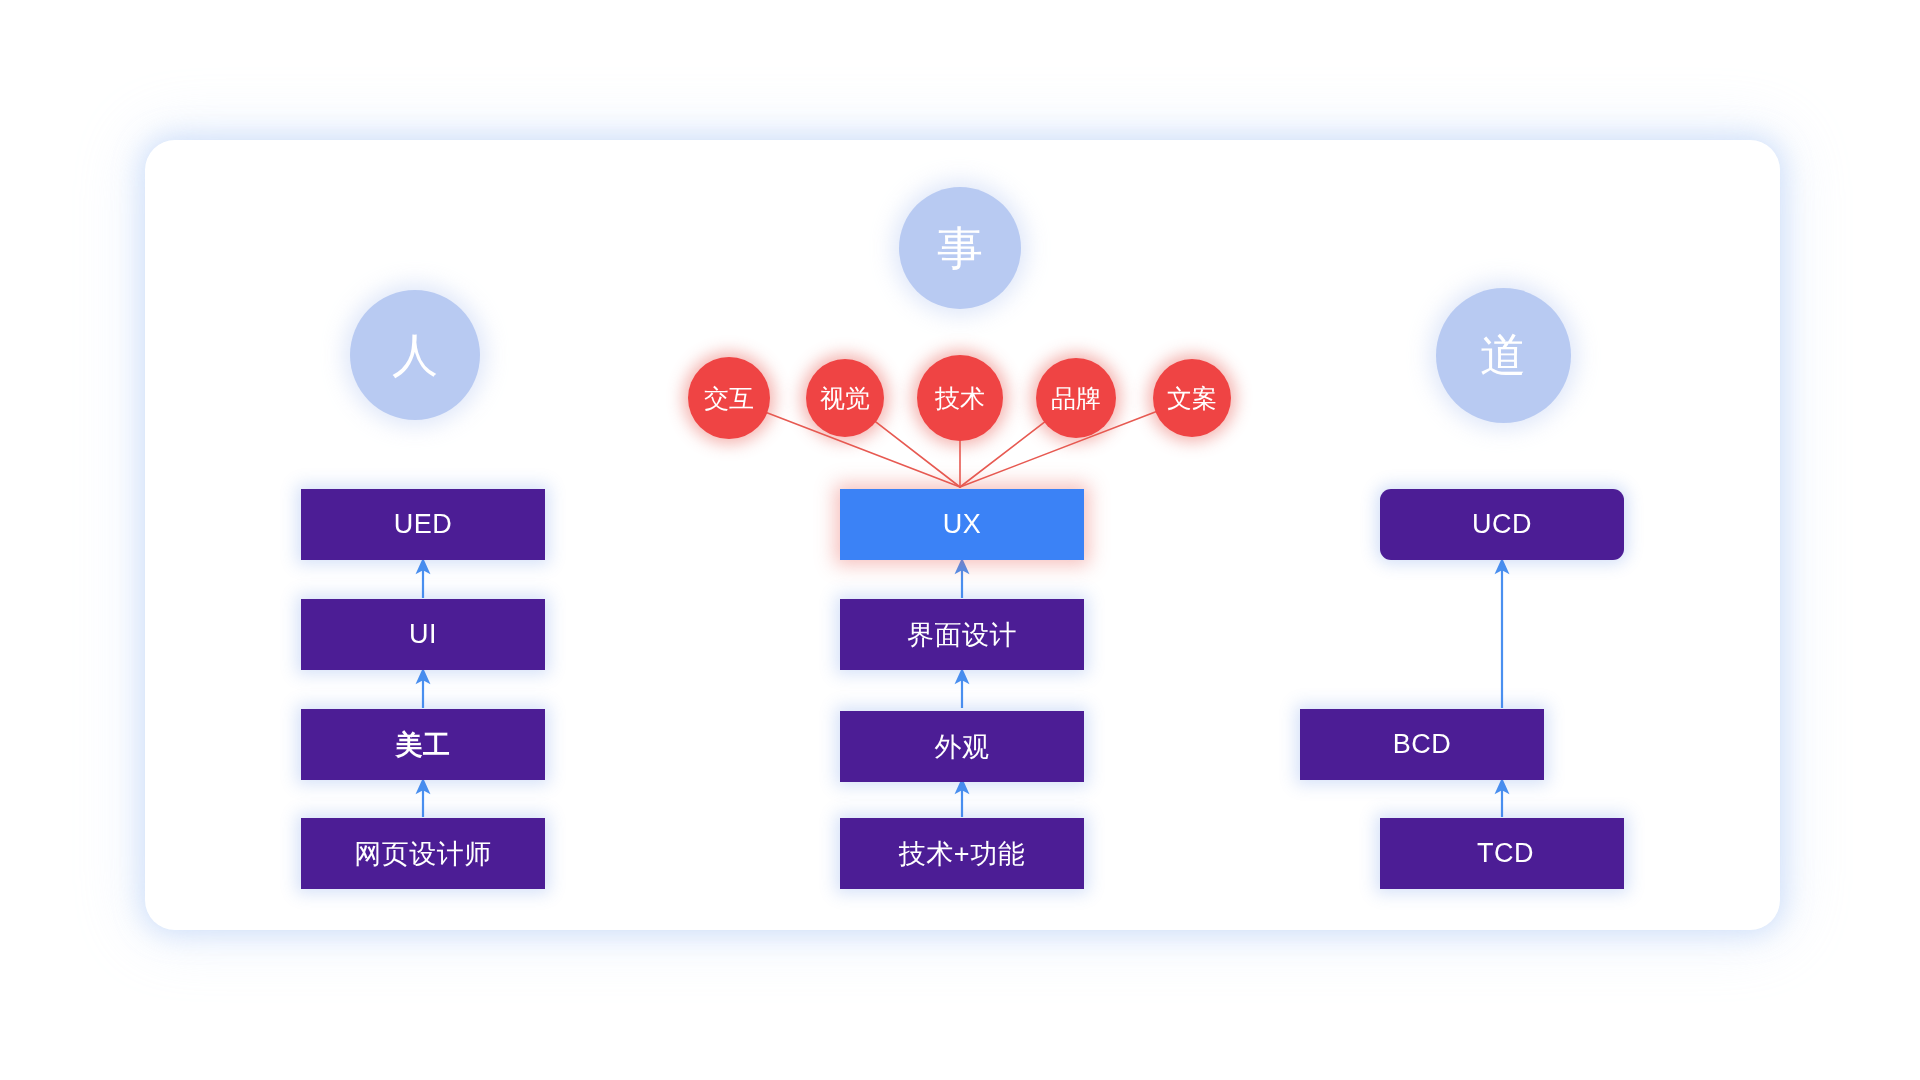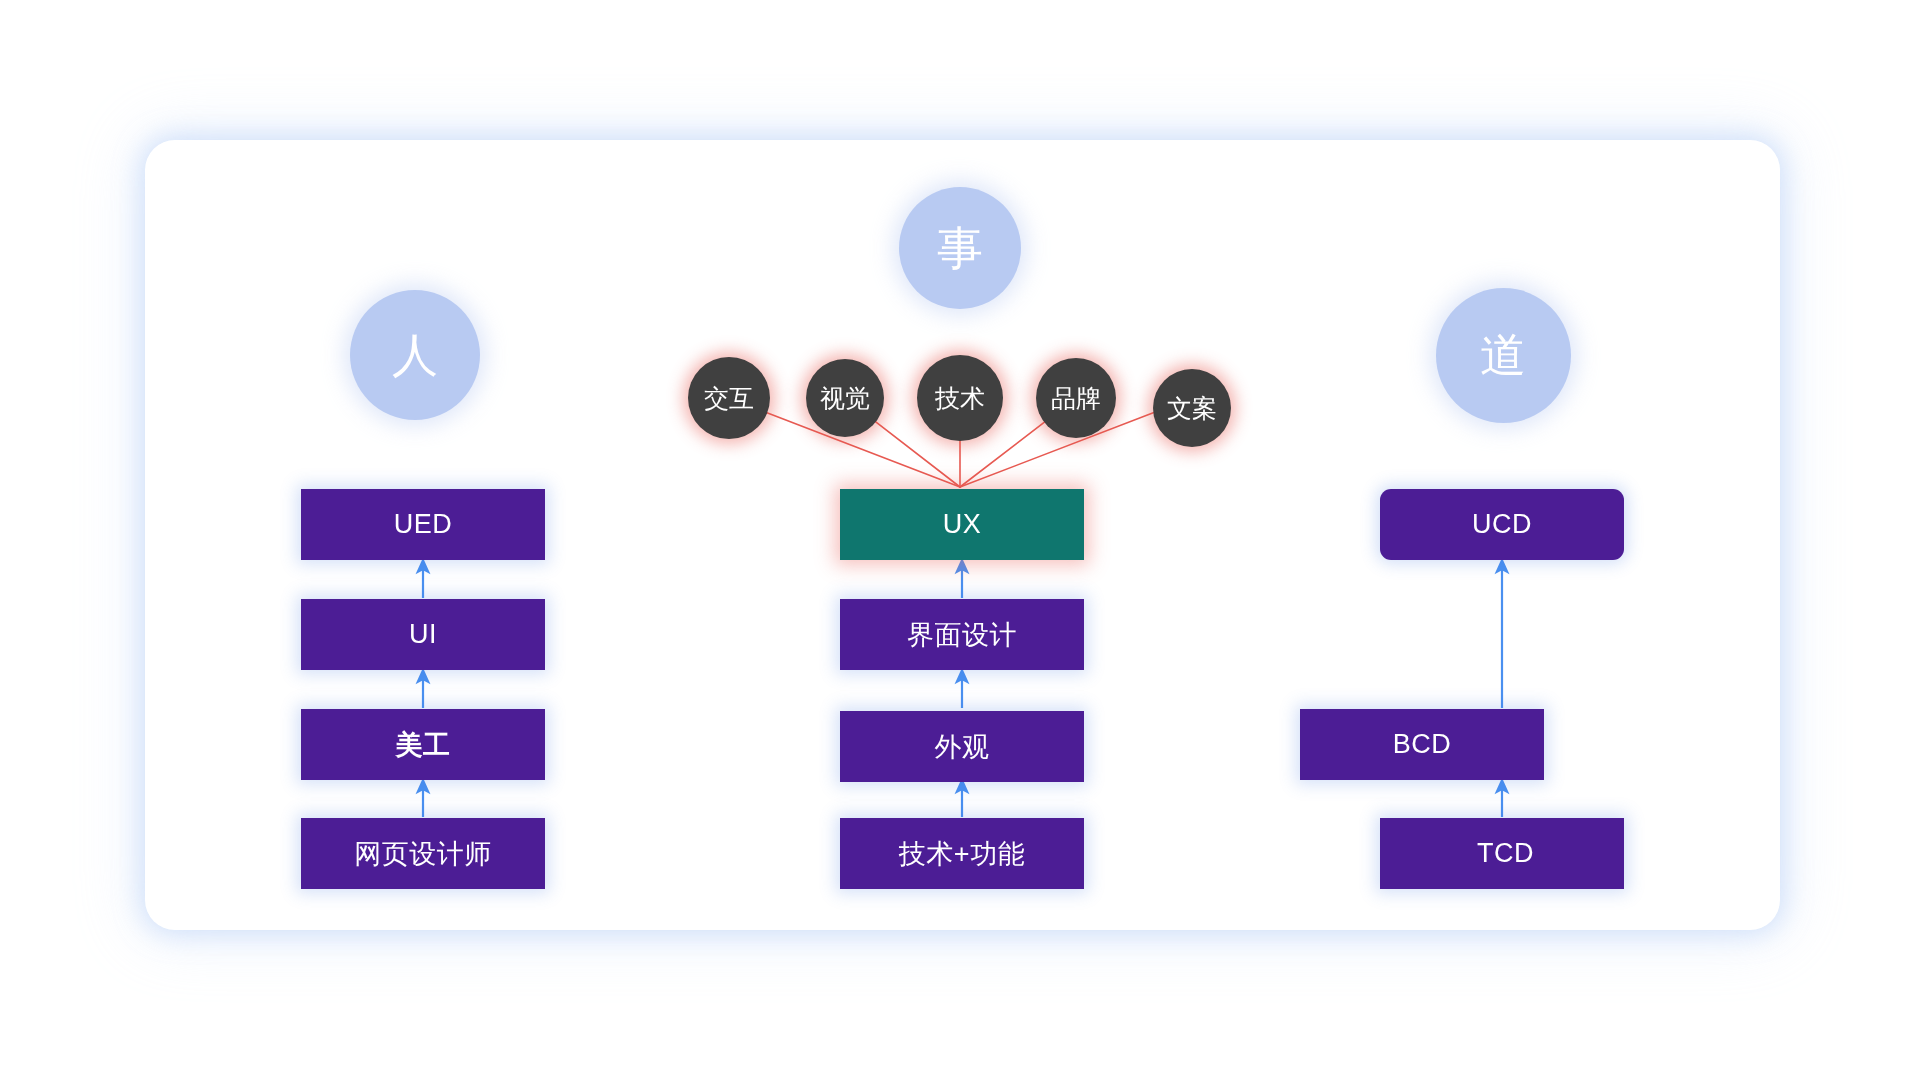--- a/index.html
+++ b/index.html
@@ -36,21 +36,21 @@
     box-sizing:border-box;
     line-height:1;
   }
   .circ-big{
     background:#b8caf2;
     font-size:46px;
     font-weight:300;
     box-shadow:0 0 22px 6px rgba(184,202,242,.45);
   }
   .circ-red{
-    background:#404040;
+    background:#ef4444;
     font-size:25px;
     font-weight:400;
     box-shadow:0 0 16px 5px rgba(231,90,82,.45);
   }
 
   
   .box{
     position:absolute;
     width:244px;height:71px;
     display:flex;align-items:center;justify-content:center;
@@ -58,21 +58,21 @@
     font-size:27px;
     font-weight:400;
     letter-spacing:.5px;
     box-sizing:border-box;
   }
   .box.blue{
     background:#4c1d95;
     box-shadow:0 0 16px 4px rgba(61,113,224,.22);
   }
   .box.red{
-    background:#0f766e;
+    background:#3b82f6;
     box-shadow:0 0 18px 5px rgba(231,90,82,.38);
   }
 </style>
 </head>
 <body>
 
 <div id="stage">
 
   <div class="card"></div>
 
@@ -118,21 +118,21 @@
       </div>
       <div class="circ circ-red" style="left: 806px; top: 359px; width: 78px; height: 78px;">
         <span>视觉</span>
       </div>
       <div class="circ circ-red" style="left: 917px; top: 355px; width: 86px; height: 86px;">
         <span>技术</span>
       </div>
       <div class="circ circ-red" style="left: 1036px; top: 358px; width: 80px; height: 80px;">
         <span>品牌</span>
       </div>
-      <div class="circ circ-red" style="left: 1153px; top: 369px; width: 78px; height: 78px;">
+      <div class="circ circ-red" style="left: 1153px; top: 359px; width: 78px; height: 78px;">
         <span>文案</span>
       </div>
     </div>
   <div id="boxes-layer">
       <div class="box blue" style="left: 301px; top: 489px;">
         <span>UED</span>
       </div>
       <div class="box blue" style="left: 301px; top: 599px;">
         <span>UI</span>
       </div>

